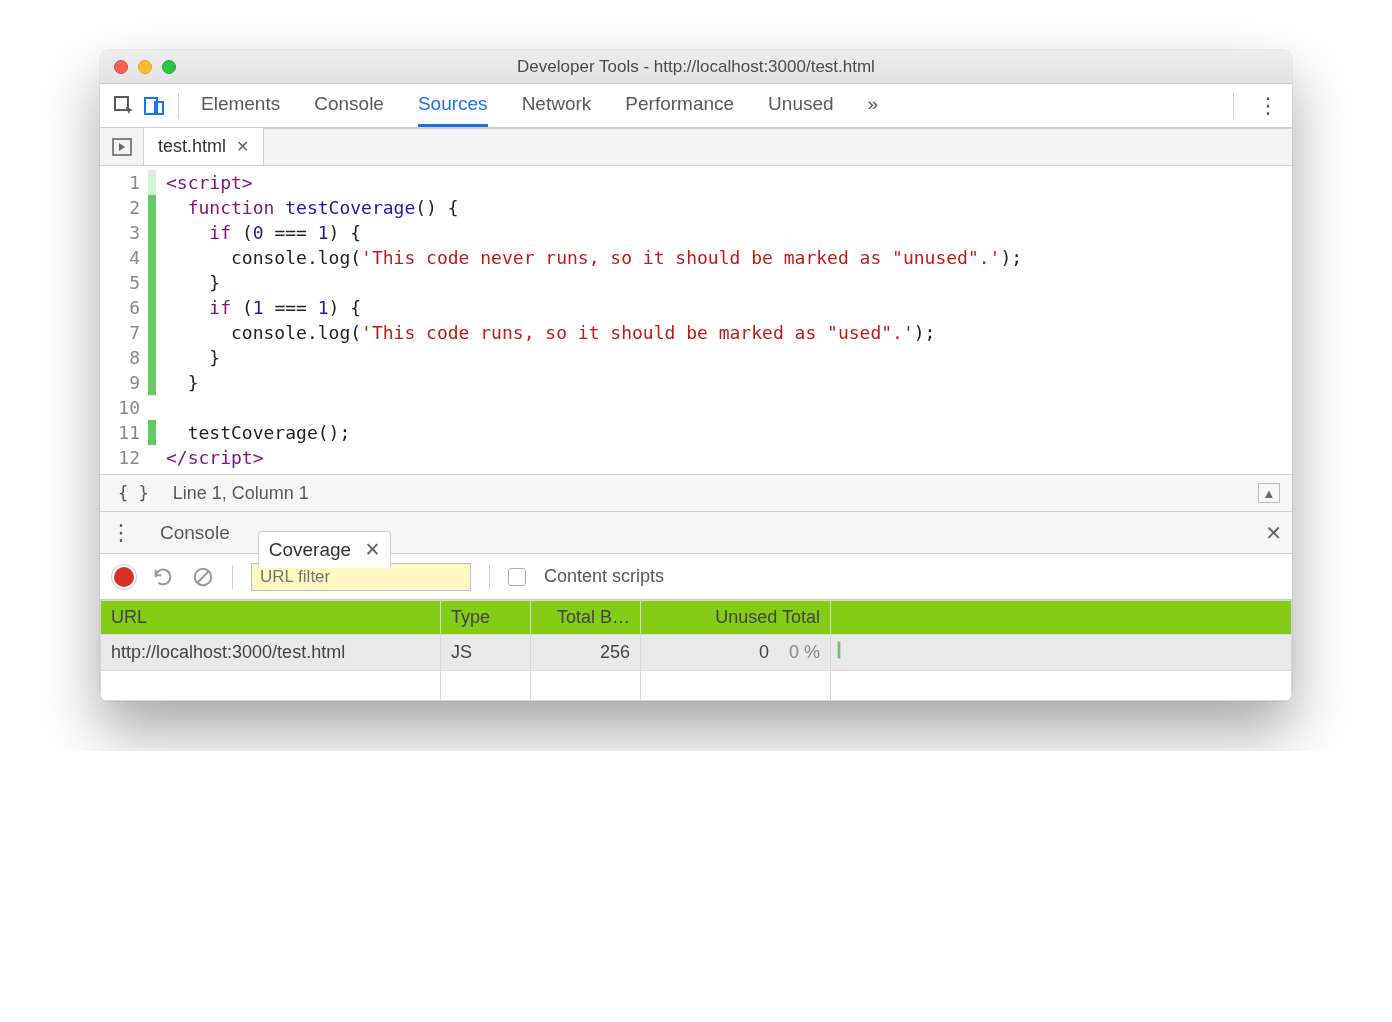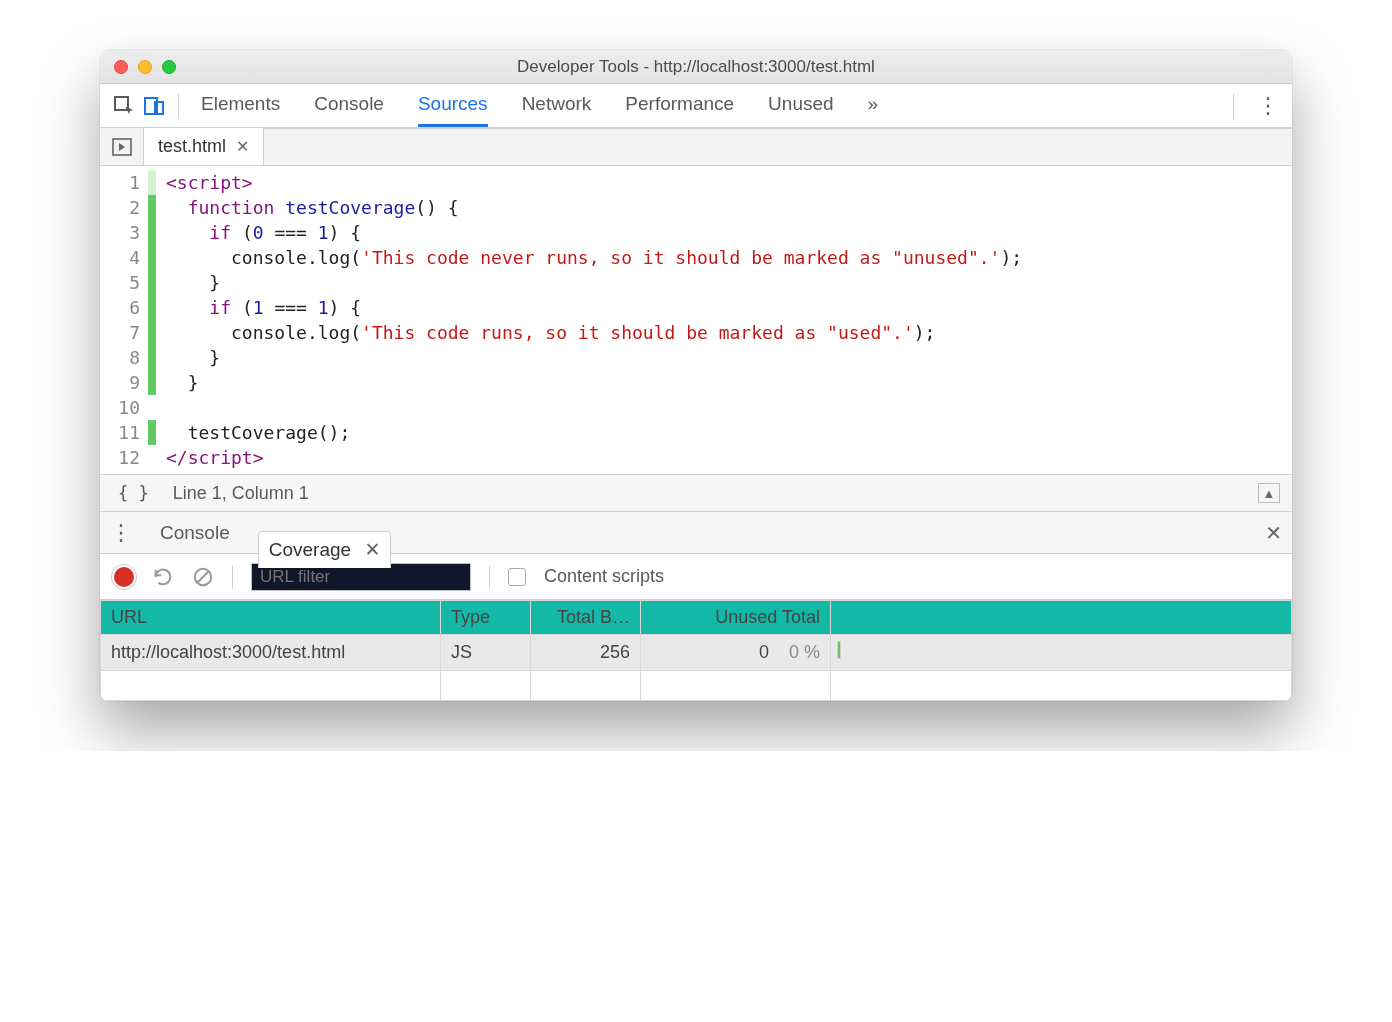--- a/index.html
+++ b/index.html
@@ -109,27 +109,27 @@
   .drawer-tabs .dtab .x { margin-left:8px; color:#666;}
   .drawer-tabs .right { margin-left:auto; font-size:20px; color:#666;}
   
   .cov-toolbar {
     height:46px; border-bottom:1px solid #d0d0d0;
     display:flex; align-items:center; gap:18px; padding:0 14px; background:#fff;
     font-size:18px; color:#5a5a5a;
   }
   .record { width:20px; height:20px; border-radius:50%; background:#d93025; box-shadow:0 0 0 2px #fff, 0 0 0 3px #d0d0d0;}
   .reload-ic, .clear-ic { width:22px; height:22px; color:#9a9a9a;}
-  .url-filter { border:1px solid #c0c0c0; height:28px; width:220px; padding:0 8px; font-size:17px; color:#888; background:#0f172a;}
+  .url-filter { border:1px solid #c0c0c0; height:28px; width:220px; padding:0 8px; font-size:17px; color:#888; background:#fef9c3;}
   .cov-toolbar .vsep { width:1px; height:24px; background:#d0d0d0;}
   .chk { width:18px; height:18px; border:1px solid #aaa; border-radius:3px; display:inline-block;}
   
   .cov-table { width:100%; border-collapse:collapse; font-size:18px;}
   .cov-table th, .cov-table td { border:1px solid #d8d8d8; padding:6px 10px; text-align:left; font-weight:400; color:#444;}
-  .cov-table th { background:#14b8a6;}
+  .cov-table th { background:#84cc16;}
   .cov-table tr.sel td { background:#e9e9e9;}
   .cov-table td.num, .cov-table th.num { text-align:right;}
   .cov-table td.bar { padding:6px;}
   .usage-bar { height:18px; width:4px; background:#63c963; border:1px solid #d0d0d0; display:inline-block;}
   .cov-table tr.empty td { height:30px;}
   .cov-footer { border-top:1px solid #d0d0d0; padding:8px 12px; font-size:18px; color:#444; background:#fff;}
 </style>
 </head>
 <body>
 

